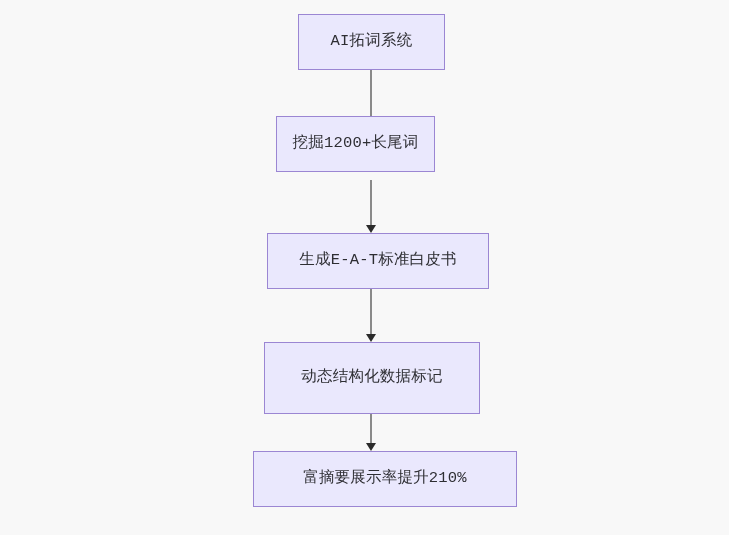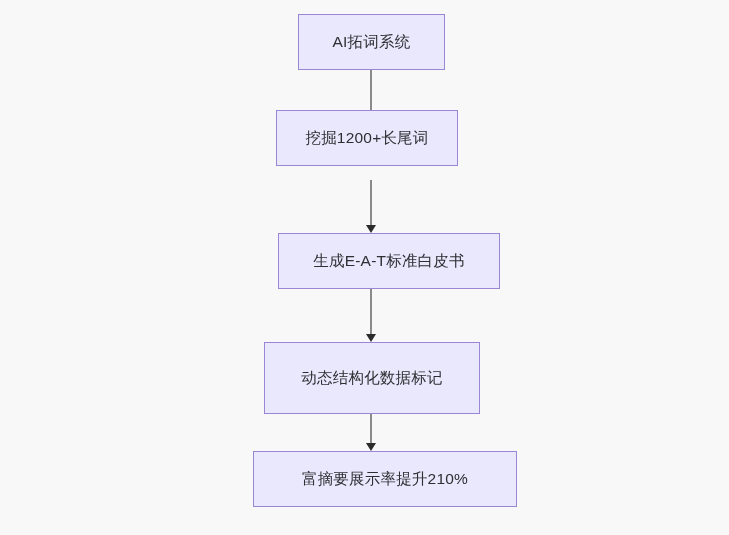--- a/index.html
+++ b/index.html
@@ -12,20 +12,21 @@
     background: #f8f8f8;
     font-family: "Liberation Sans", "DejaVu Sans", sans-serif;
     overflow: hidden;
     position: relative;
   }
 
   #flowchart {
     position: relative;
     width: 729px;
     height: 535px;
+    font-family: Liberation Mono, monospace;
   }
 
   .node {
     position: absolute;
     box-sizing: border-box;
     background: #eae8fd;
     border: 1.6px solid #9b86d3;
     display: flex;
     align-items: center;
     justify-content: center;
@@ -86,25 +87,25 @@
 
   <div class="edge" style="left:371px; top:398px;">
     <div class="edge-line" style="height:45px;"></div>
     <div class="edge-head" style="top:45px;"></div>
   </div>
 
   <div class="node" style="left:298px; top:14px; width:147px; height:56px;">
     <span class="node-label">AI拓词系统</span>
   </div>
 
-  <div class="node" style="left:276px; top:110px; width:182px; height:56px;">
+  <div class="node" style="left:276px; top:116px; width:159px; height:56px;">
     <span class="node-label">挖掘1200+长尾词</span>
   </div>
 
-  <div class="node" style="left:278px; top:233px; width:222px; height:56px;">
+  <div class="node" style="left:267px; top:233px; width:222px; height:56px;">
     <span class="node-label">生成E-A-T标准白皮书</span>
   </div>
 
   <div class="node" style="left:264px; top:342px; width:216px; height:72px;">
     <span class="node-label">动态结构化数据标记</span>
   </div>
 
   <div class="node" style="left:253px; top:451px; width:264px; height:56px;">
     <span class="node-label">富摘要展示率提升210%</span>
   </div>

